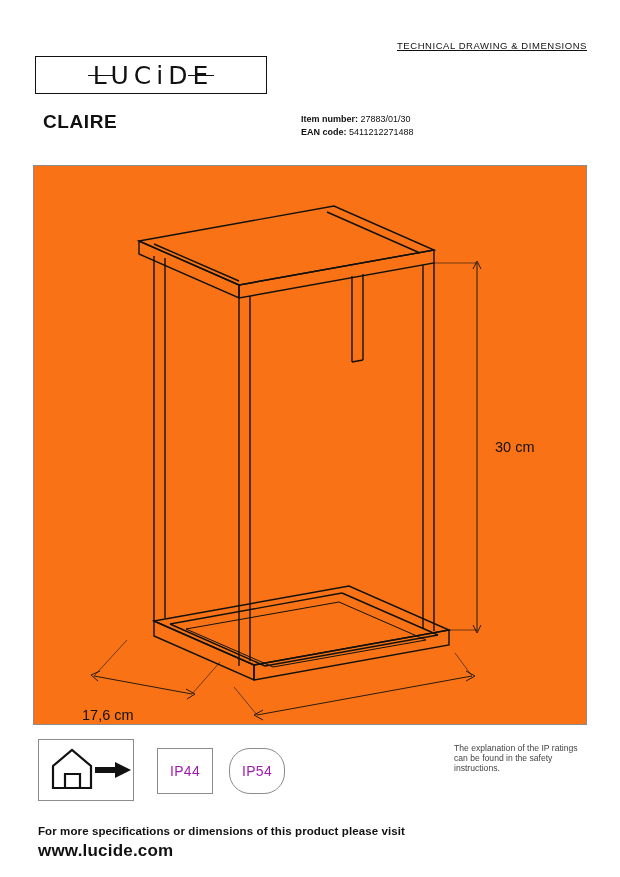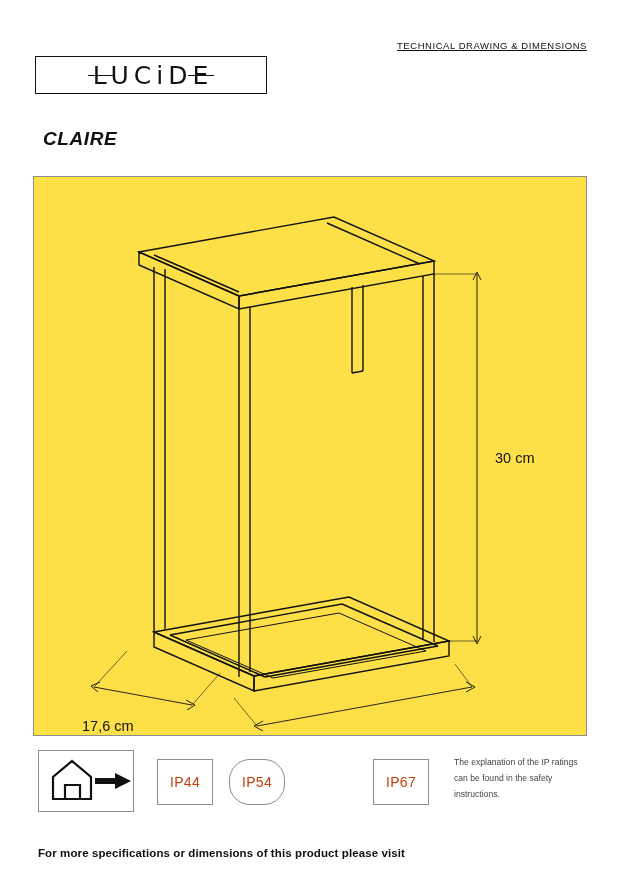--- a/index.html
+++ b/index.html
@@ -66,23 +66,22 @@
     top: 10px;
     font-size: 9.5px;
     letter-spacing: 0.55px;
     color: #111;
     text-decoration: underline;
   }
 
   
   .title-block {
     position: relative;
-    margin-top: 50px;
+    margin-top: 33px;
     height: 38px;
-    font-style: italic;
   }
   .product-name {
     position: absolute;
     left: 10px;
     top: 0;
     font-size: 19px;
     font-weight: bold;
     letter-spacing: 0.6px;
     color: #111;
   }
@@ -92,25 +91,25 @@
     top: 2px;
     font-size: 9px;
     line-height: 13px;
     color: #111;
   }
   .meta b { font-weight: bold; }
 
   
   .drawing-frame {
     position: relative;
-    margin-top: 10px;
+    margin-top: 16px;
     width: 554px;
     height: 560px;
     border: 1px solid #8c8c8c;
-    background: #fde047;
+    background: #f97316;
   }
   .drawing-frame svg { display: block; }
 
   
   .ip-row {
     position: relative;
     margin-top: 14px;
     height: 70px;
   }
   .house-box {
@@ -124,40 +123,40 @@
   .ip-chip {
     position: absolute;
     top: 9px;
     width: 56px;
     height: 46px;
     border: 1px solid #8c8c8c;
     display: flex;
     align-items: center;
     justify-content: center;
     font-size: 14px;
-    color: #c2410c;
+    color: #a21caf;
     letter-spacing: 0.3px;
   }
   .ip-chip.c0 { left: 124px; }
   .ip-chip.c1 { left: 196px; border-radius: 21px; }
   .ip-chip.c2 { left: 268px; }
   .ip-chip.c3 { left: 340px; }
   .ip-note {
     position: absolute;
     left: 421px;
     top: 4px;
     width: 132px;
     font-size: 8.6px;
-    line-height: 16px;
+    line-height: 10px;
     color: #444;
   }
 
   
   .footer {
-    margin-top: 27px;
+    margin-top: 16px;
     padding-left: 5px;
   }
   .footer-line1 {
     font-size: 11.5px;
     font-weight: bold;
     color: #111;
     letter-spacing: 0.1px;
   }
   .footer-line2 {
     margin-top: 4px;
@@ -178,20 +177,30 @@
         <span class="logo-rule left"></span>
         <span>LUCiDE</span>
         <span class="logo-rule right"></span>
       </span>
     </div>
     <div class="tech-title">TECHNICAL DRAWING &amp; DIMENSIONS</div>
   </div>
 
   <div class="title-block">
     <div class="product-name">CLAIRE</div>
+    <div class="meta">
+      <div>
+        <b>Item number:</b>
+        <span>27883/01/30</span>
+      </div>
+      <div>
+        <b>EAN code:</b>
+        <span>5411212271488</span>
+      </div>
+    </div>
   </div>
 
   <div class="drawing-frame">
     <svg width="552" height="558" viewBox="0 0 552 558">
       <g fill="none" stroke="#111111" stroke-width="1.4" stroke-linejoin="miter" stroke-linecap="butt">
 
         <path d="M105,75 L300,40 L400,84 L205,119 Z"></path>
         <path d="M105,75 L105,88 L205,132 L205,119 Z"></path>
         <path d="M205,119 L205,132 L400,97 L400,84 Z"></path>
 
@@ -254,21 +263,21 @@
     <div class="house-box">
       <svg width="94" height="60" viewBox="0 0 94 60">
         <path d="M14,48 L14,26 L33,10 L52,26 L52,48 Z" fill="none" stroke="#111" stroke-width="2.2"></path>
         <path d="M26,48 L26,34 L41,34 L41,48" fill="none" stroke="#111" stroke-width="2.2"></path>
         <path d="M56,30 L78,30" stroke="#111" stroke-width="6"></path>
         <path d="M76,22 L92,30 L76,38 Z" fill="#111"></path>
       </svg>
     </div>
     <div class="ip-chip c0">IP44</div>
     <div class="ip-chip c1">IP54</div>
-    <div class="ip-chip c3">IP67</div>
     <div class="ip-note">The explanation of the IP ratings can be found in the safety instructions.</div>
   </div>
 
   <div class="footer">
     <div class="footer-line1">For more specifications or dimensions of this product please visit</div>
+    <div class="footer-line2">www.lucide.com</div>
   </div>
 
 </div>
 
 </body></html>

